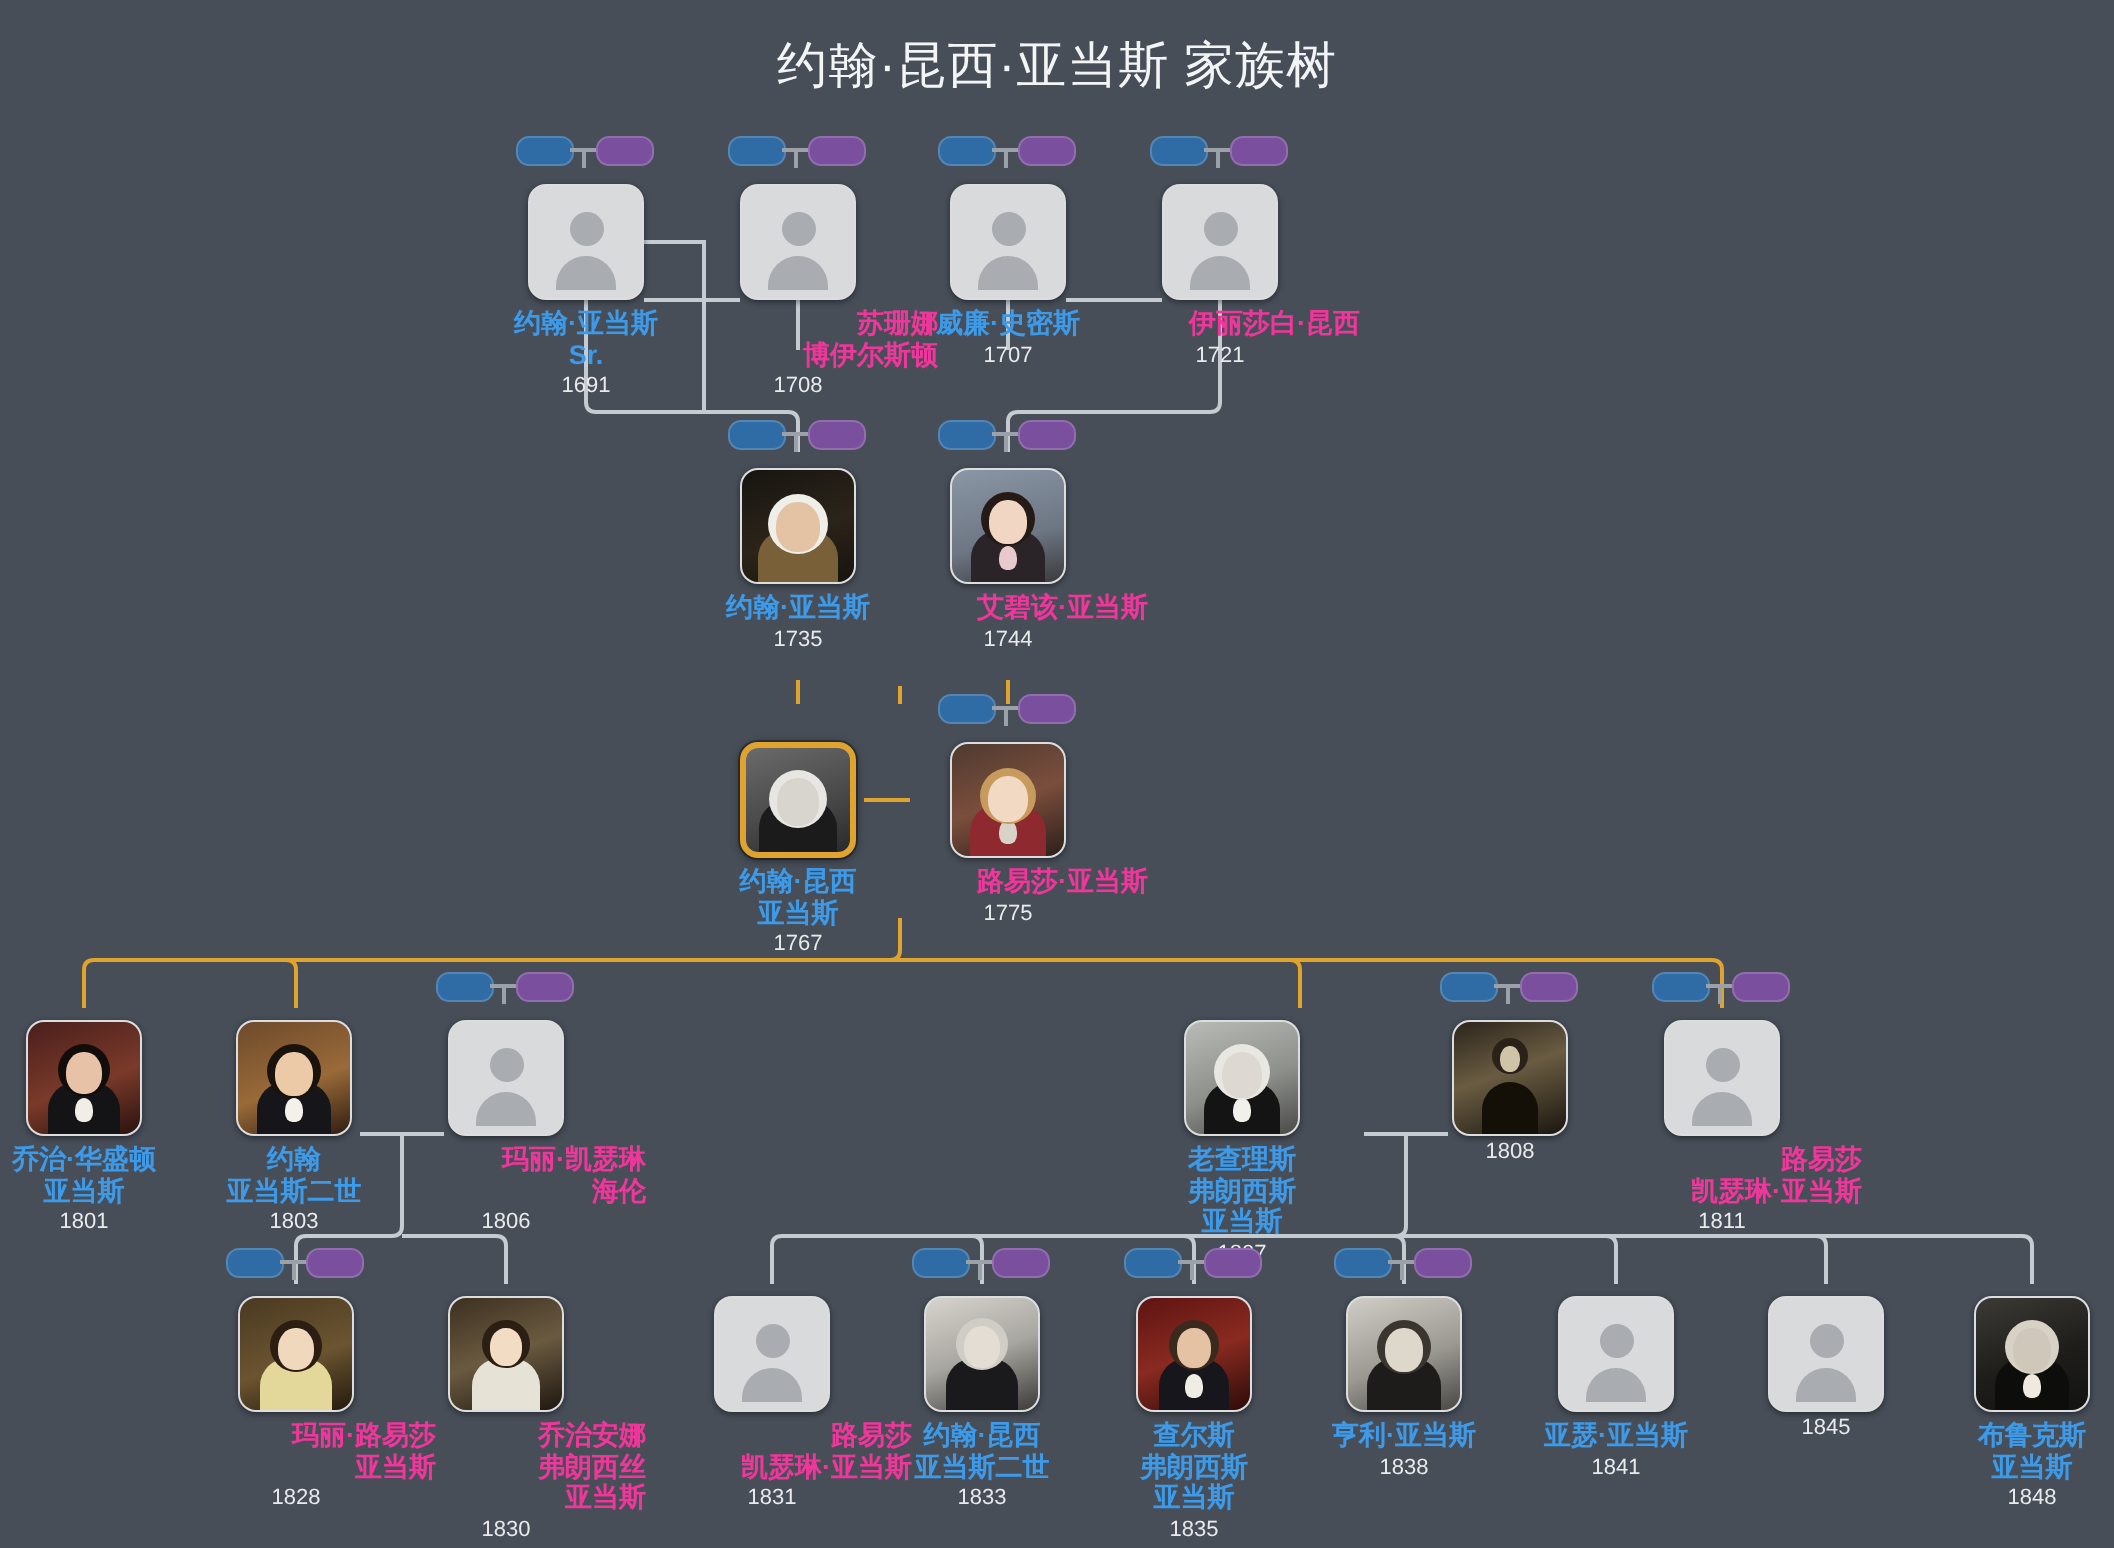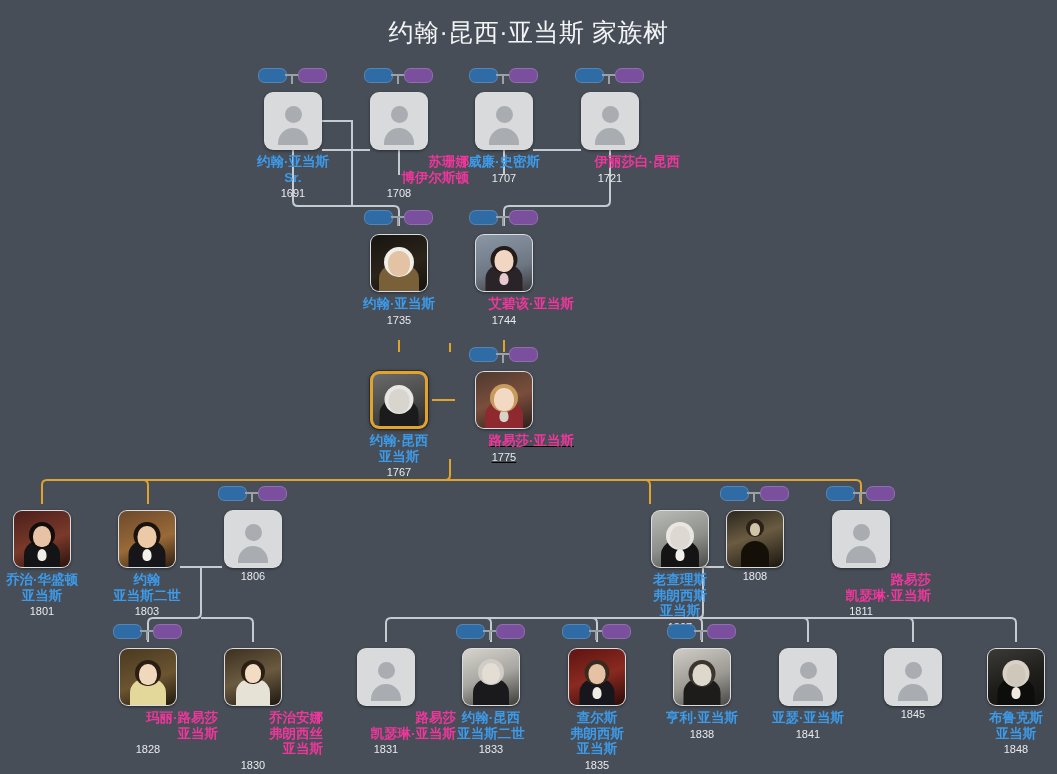--- a/index.html
+++ b/index.html
@@ -187,21 +187,21 @@
             <div class="head" style="width: 29px; height: 29px; top: 11px; background: rgb(231, 230, 226);"></div>
             <div class="head" style="width: 21px; height: 24px; top: 15px; background: rgb(216, 213, 207); border-radius: 48% 48% 45% 45%;"></div>
           </div>
         </div>
         <div class="nm m">
           <div>约翰·昆西</div>
           <div>亚当斯</div>
         </div>
         <div class="yr">1767</div>
       </div>
-      <div class="node" style="left: 504px; top: 371px; text-decoration: underline;">
+      <div class="node" style="left: 504px; top: 371px;">
         <div class="photo">
           <div class="pt">
             <div class="bg" style="background: linear-gradient(160deg, rgb(78, 58, 48), rgb(123, 78, 60) 50%, rgb(45, 32, 27));"></div>
             <div class="torso" style="width: 38px; height: 26px; bottom: 0px; background: rgb(142, 42, 47);"></div>
             <div class="collar" style="width: 9px; height: 12px; bottom: 6px; background: rgb(217, 210, 198);"></div>
             <div class="head" style="width: 28px; height: 28px; top: 12px; background: rgb(199, 154, 94);"></div>
             <div class="head" style="width: 20px; height: 23px; top: 16px; background: rgb(242, 217, 196); border-radius: 48% 48% 45% 45%;"></div>
           </div>
         </div>
         <div class="nm f">
@@ -239,23 +239,27 @@
           <div>约翰</div>
           <div>亚当斯二世</div>
         </div>
         <div class="yr">1803</div>
       </div>
       <div class="node" style="left: 253px; top: 510px;">
         <div class="photo">
           <div class="ph-head"></div>
           <div class="ph-body"></div>
         </div>
+        <div class="nm f">
+          <div>玛丽·凯瑟琳</div>
+          <div>海伦</div>
+        </div>
         <div class="yr">1806</div>
       </div>
-      <div class="node" style="left: 680px; top: 510px;">
+      <div class="node" style="left: 621px; top: 510px;">
         <div class="photo">
           <div class="pt">
             <div class="bg" style="background: linear-gradient(160deg, rgb(185, 187, 182), rgb(141, 143, 139) 55%, rgb(74, 75, 72));"></div>
             <div class="torso" style="width: 38px; height: 26px; bottom: 0px; background: rgb(20, 20, 20);"></div>
             <div class="collar" style="width: 9px; height: 12px; bottom: 6px; background: rgb(242, 240, 234);"></div>
             <div class="head" style="width: 28px; height: 28px; top: 11px; background: rgb(233, 231, 226);"></div>
             <div class="head" style="width: 20px; height: 23px; top: 15px; background: rgb(221, 217, 210); border-radius: 48% 48% 45% 45%;"></div>
           </div>
         </div>
         <div class="nm m">

